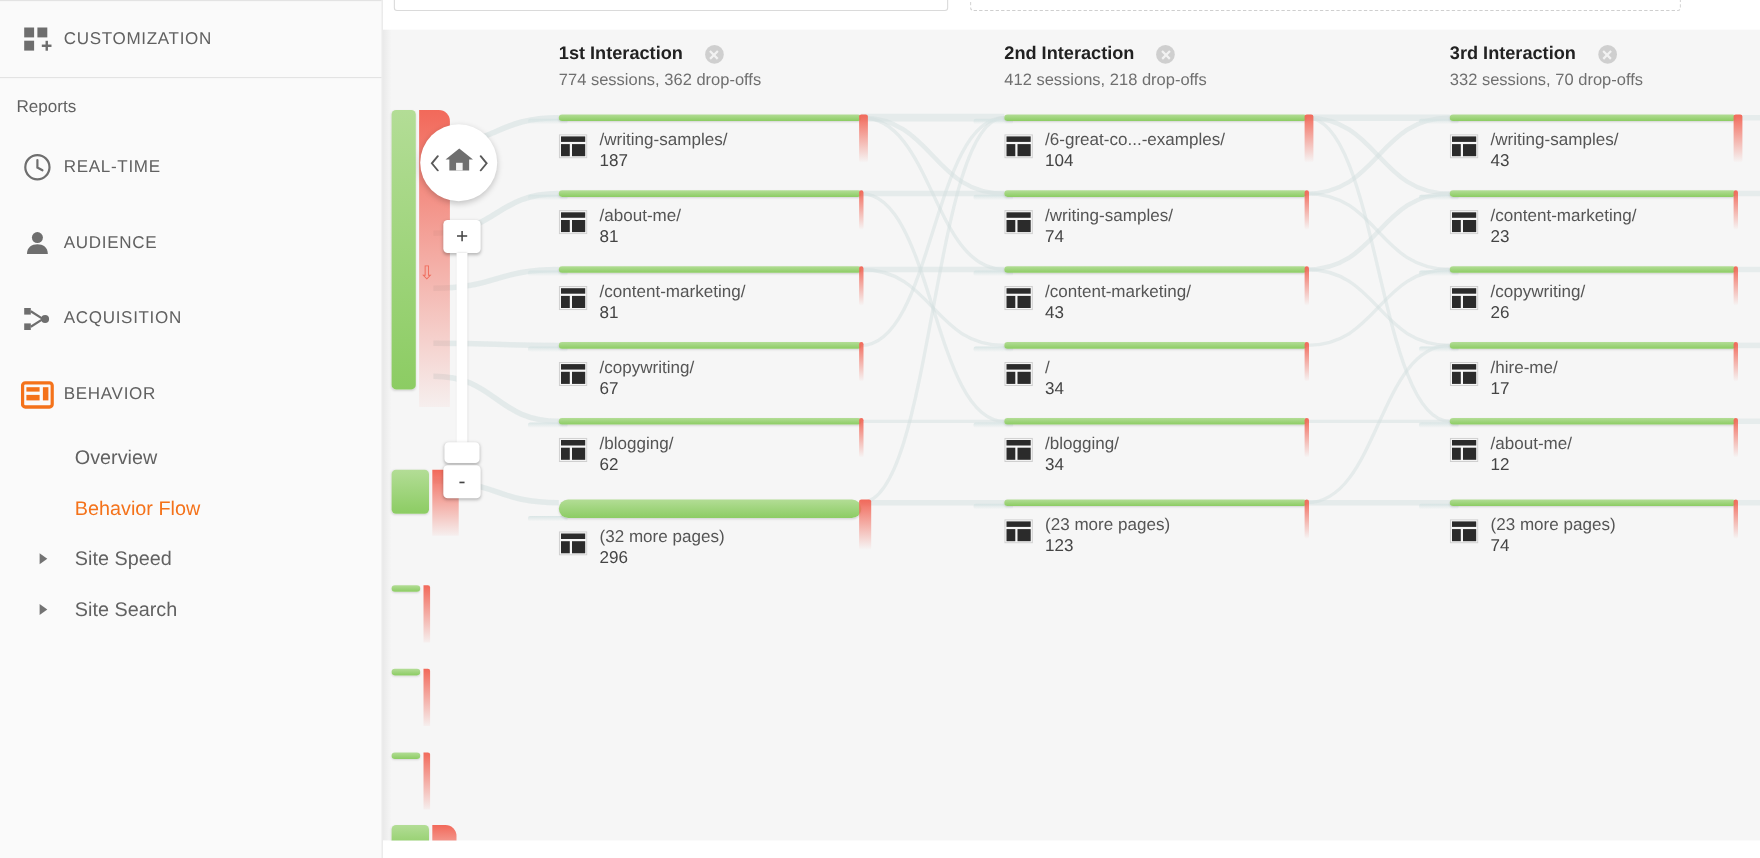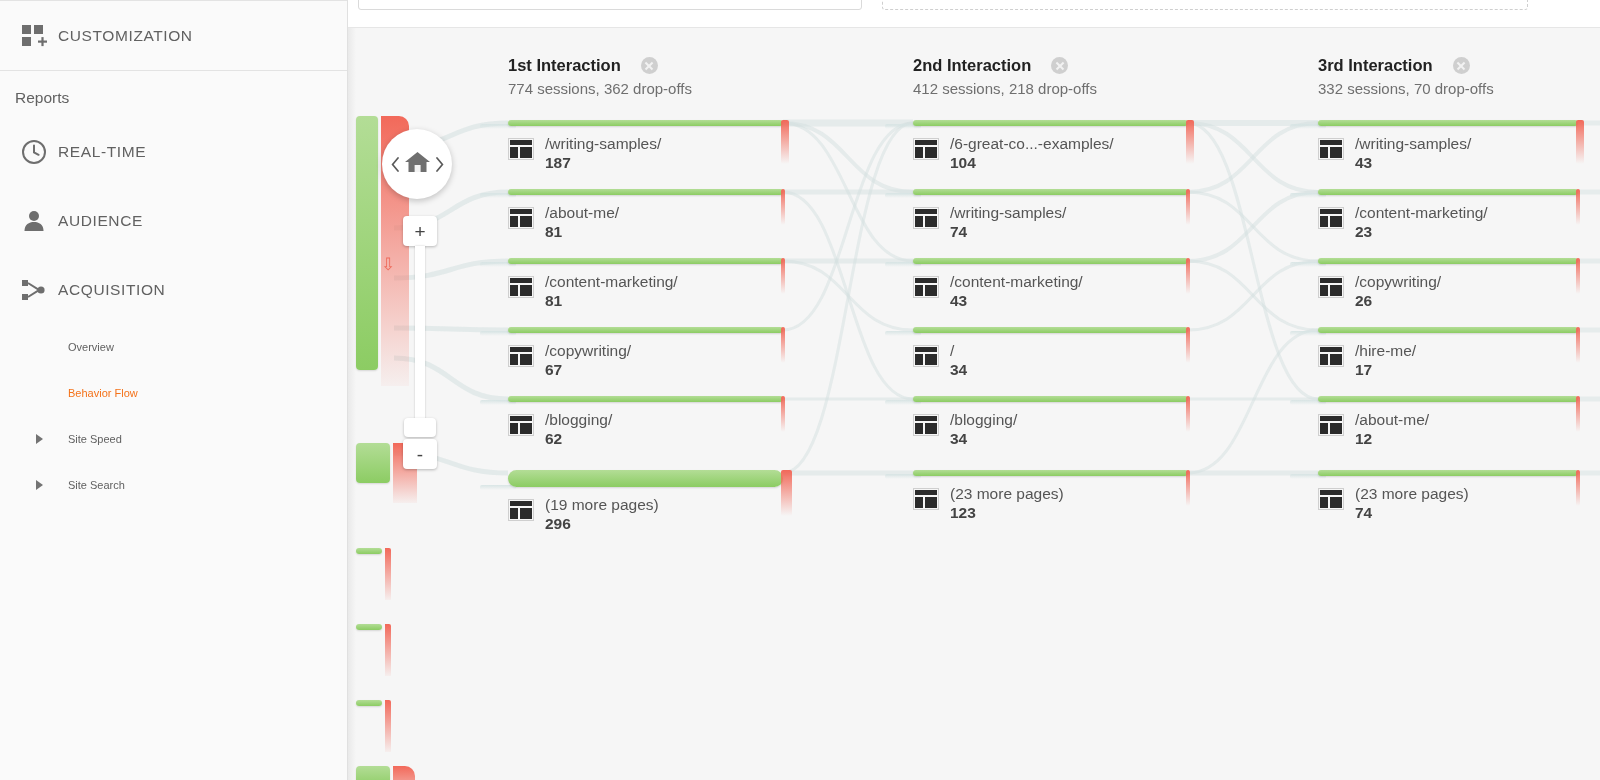--- a/index.html
+++ b/index.html
@@ -57,21 +57,21 @@
   .sub-arrow {
     width: 58px; flex: 0 0 58px;
     display: flex; align-items: center; justify-content: center;
   }
   .tri {
     width: 0; height: 0;
     border-left: 7px solid #737373;
     border-top: 5px solid transparent;
     border-bottom: 5px solid transparent;
   }
-  .sub-label { font-size: 11px; color: #616161; }
+  .sub-label { font-size: 18px; color: #616161; }
   .sub-label.active { color: #f4721a; }
   .sub-row.indent .sub-arrow { visibility: hidden; }
 
   
   #main {
     position: relative;
     width: 1252px; height: 780px;
     background: #ffffff;
     overflow: hidden;
   }
@@ -93,21 +93,21 @@
   #top-box-dashed {
     position: absolute; left: 534px; top: -34px;
     width: 646px; height: 44px;
     background: #fff;
     border: 1px dashed #cfcfcf;
     border-radius: 3px;
   }
 
   
   #canvas {
-    position: absolute; left: 0; top: 27px;
+    position: absolute; left: 0; top: 11px;
     width: 1252px; height: 753px;
     background: #f6f6f6;
     border-top: 1px solid #e6e6e6;
     overflow: hidden;
   }
   #canvas-left-rail {
     position: absolute; left: 0; top: 0;
     width: 8px; height: 100%;
     background: linear-gradient(to right, #e9e9e9, #f6f6f6);
   }
@@ -153,21 +153,21 @@
     position: absolute; left: 0;
     display: flex; align-items: flex-start;
   }
   .pg-icon { width: 26px; height: 22px; flex: 0 0 26px; margin-top: 4px; }
   .node-text { margin-left: 11px; }
   .node-path {
     font-size: 15.5px; color: #555; line-height: 19px;
     white-space: nowrap;
   }
   .node-val {
-    font-size: 15.5px; font-weight: bold; color: #444;
+    font-size: 15.5px; font-weight: normal; color: #444;
     line-height: 20px;
     margin-top: 32px;
   }
   .drop-bar {
     position: absolute;
     width: 6px;
     border-radius: 2px;
     background: linear-gradient(to bottom, #f2695a, rgba(242,105,90,0));
   }
   .in-shadow {
@@ -286,20 +286,31 @@
         <svg width="28" height="28" viewBox="0 0 28 28">
           <rect x="2" y="4" width="6" height="6" fill="#6e6e6e"></rect>
           <rect x="2" y="18" width="6" height="6" fill="#6e6e6e"></rect>
           <circle cx="21" cy="14" r="3.6" fill="#6e6e6e"></circle>
           <path d="M8 7 L18.5 13.6 M8 21 L18.5 14.4" stroke="#6e6e6e" stroke-width="2" fill="none"></path>
         </svg>
       </span>
       <span class="nav-label">ACQUISITION</span>
     </div>
 
+    <div class="nav-row mid">
+      <span class="nav-icon">
+        <svg width="30" height="26" viewBox="0 0 30 26">
+          <rect x="1.5" y="2" width="27" height="22" rx="2.5" fill="none" stroke="#f4721a" stroke-width="3"></rect>
+          <rect x="5" y="6" width="12" height="4" fill="#f4721a"></rect>
+          <rect x="5" y="13" width="12" height="5" fill="#f4721a"></rect>
+          <rect x="20" y="6" width="5" height="12" fill="#f4721a"></rect>
+        </svg>
+      </span>
+      <span class="nav-label">BEHAVIOR</span>
+    </div>
 
     <div class="sub-row indent">
       <span class="sub-arrow"></span>
       <span class="sub-label">Overview</span>
     </div>
     <div class="sub-row indent">
       <span class="sub-arrow"></span>
       <span class="sub-label active">Behavior Flow</span>
     </div>
     <div class="sub-row">
@@ -488,21 +499,21 @@
             <div class="in-shadow" style="left: -28px; top: 15px; width: 36px;"></div>
             <div class="node-bar fat" style="width: 275px;"></div>
             <div class="drop-bar" style="left: 273px; top: 0px; height: 46px; width: 11px;"></div>
             <div class="node-body" style="top: 25px;">
               <span class="pg-icon"><svg width="26" height="22" viewBox="0 0 26 22">
    <rect x="0.5" y="0.5" width="25" height="21" fill="none" stroke="#cfcfcf" stroke-width="1"></rect>
    <rect x="2" y="2" width="22" height="5" fill="#2b2b2b"></rect>
    <rect x="2" y="9" width="8" height="11" fill="#2b2b2b"></rect>
    <rect x="12" y="9" width="12" height="11" fill="#2b2b2b"></rect>
  </svg></span>
-              <span class="node-text"><span class="node-path">(19 more pages)</span><br><span class="node-val">296</span></span>
+              <span class="node-text"><span class="node-path">(32 more pages)</span><br><span class="node-val">296</span></span>
             </div>
           </div>
           <div class="node" style="left: 565px; top: 92px; width: 275px;">
             <div class="in-shadow" style="left: -28px; top: 4px; width: 36px;"></div>
             <div class="node-bar" style="width: 275px;"></div>
             <div class="drop-bar" style="left: 273px; top: 0px; height: 44px; width: 8px;"></div>
             <div class="node-body" style="top: 14px;">
               <span class="pg-icon"><svg width="26" height="22" viewBox="0 0 26 22">
    <rect x="0.5" y="0.5" width="25" height="21" fill="none" stroke="#cfcfcf" stroke-width="1"></rect>
    <rect x="2" y="2" width="22" height="5" fill="#2b2b2b"></rect>

